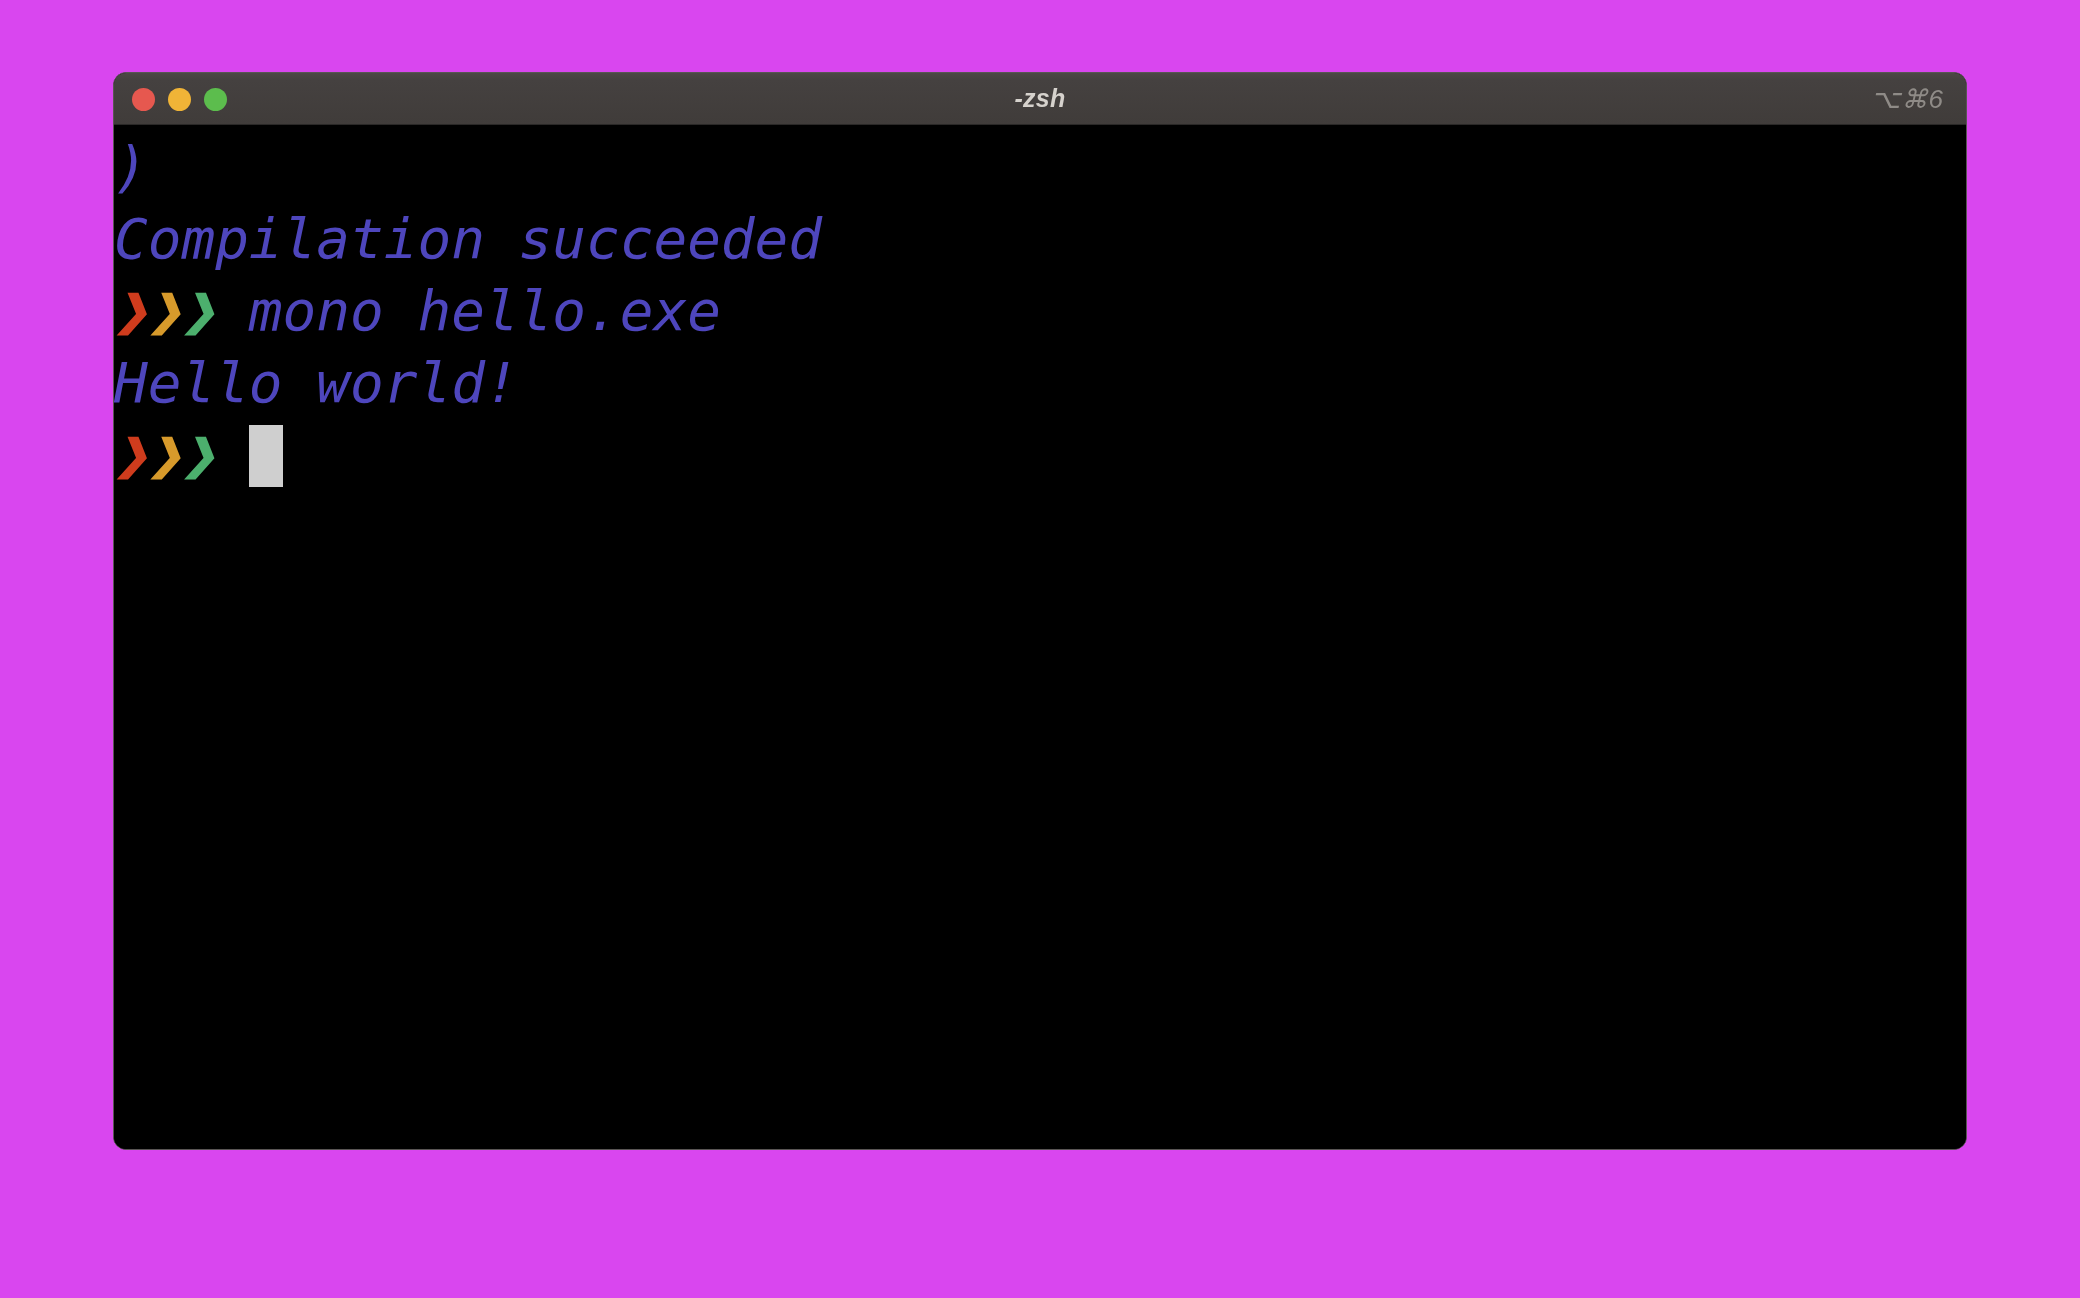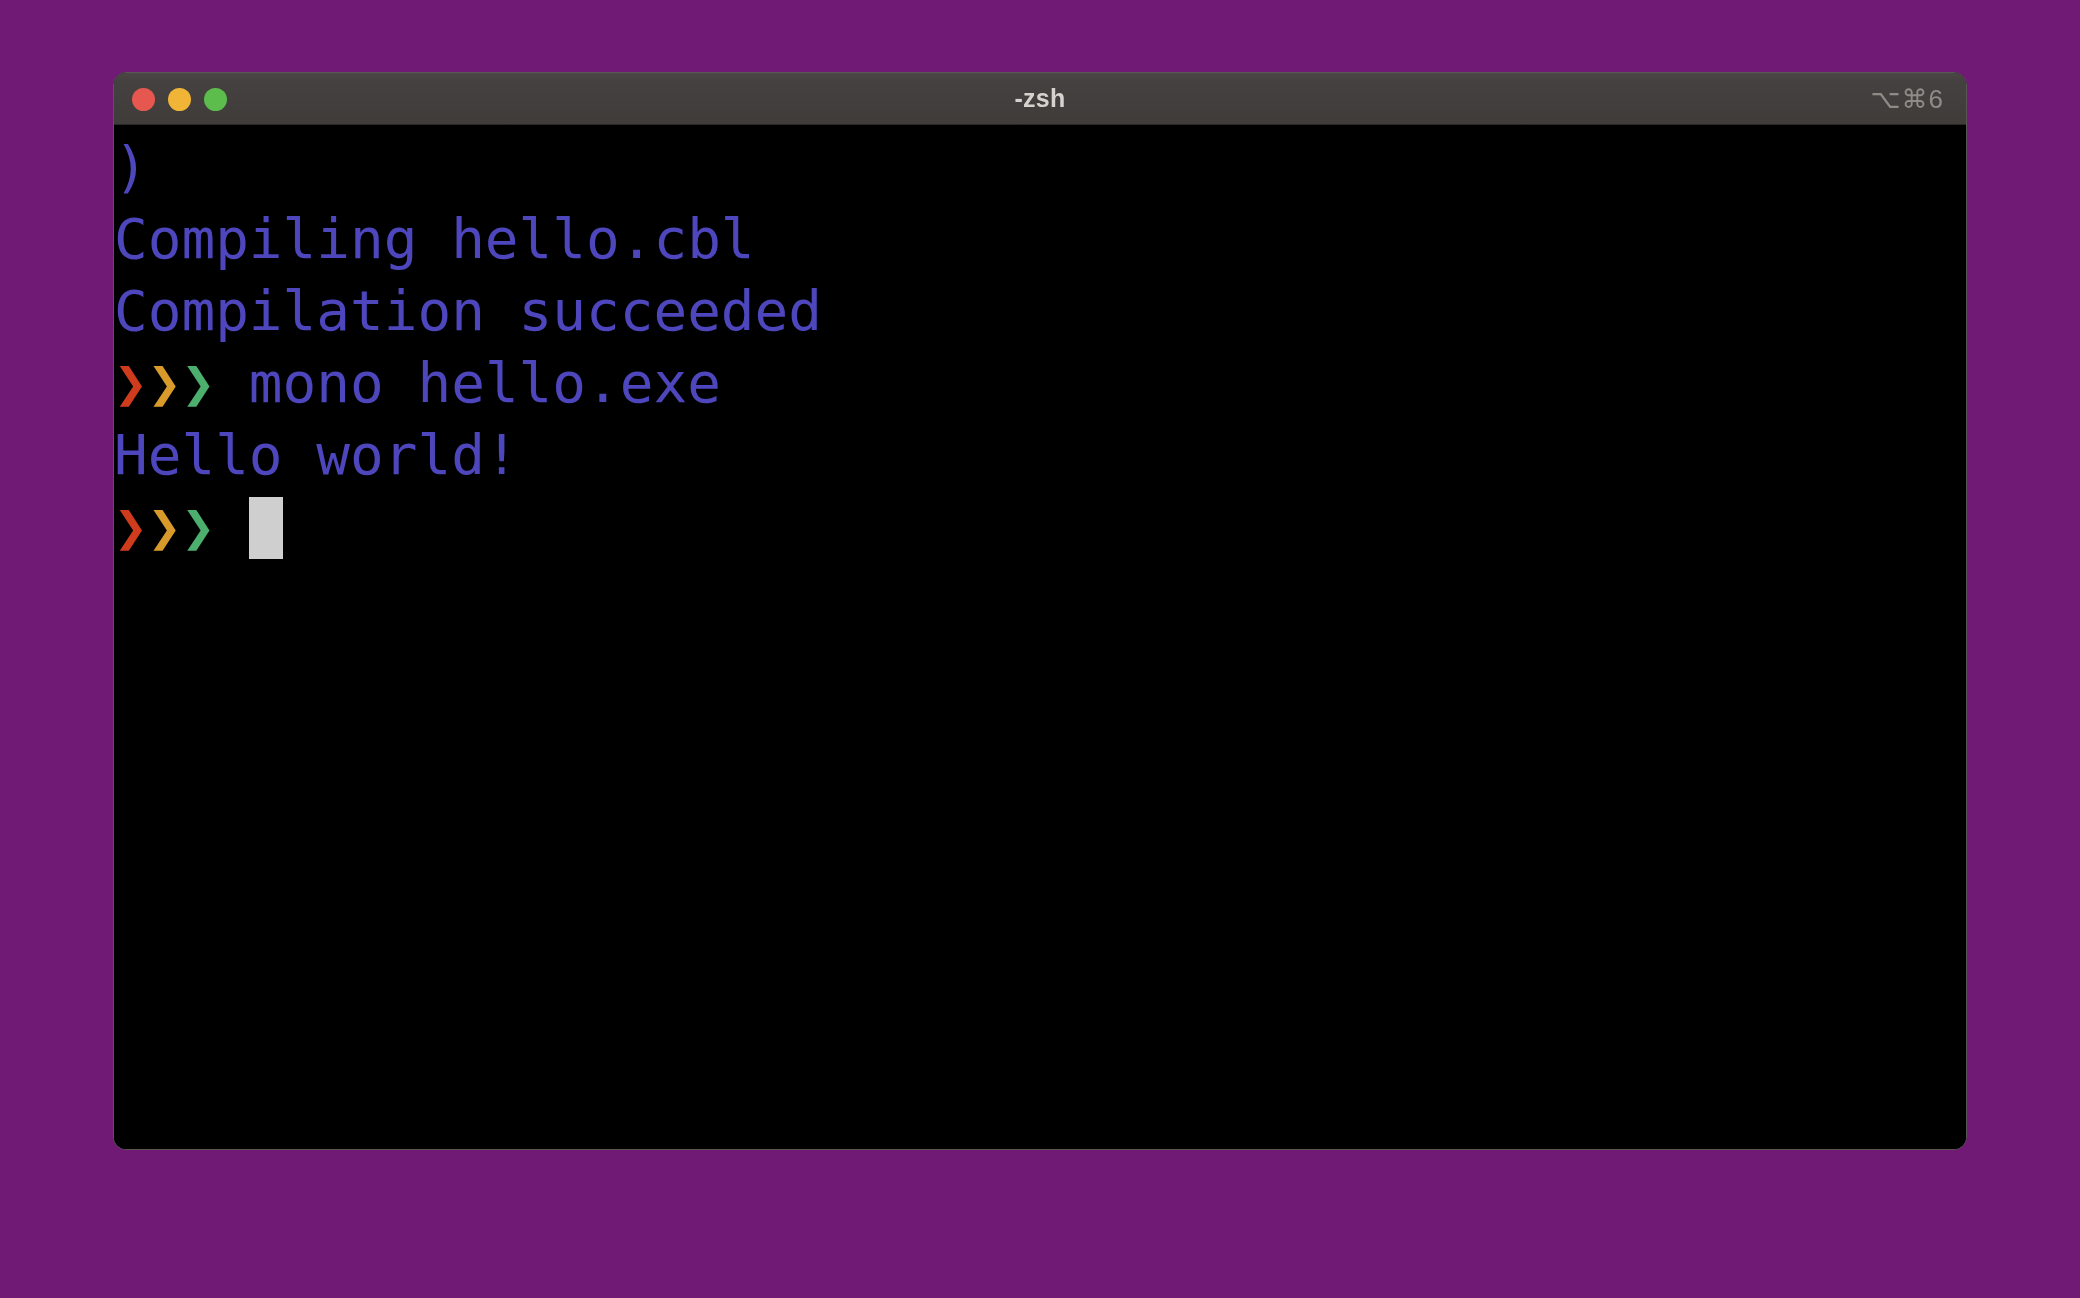--- a/index.html
+++ b/index.html
@@ -11,21 +11,22 @@
     overflow: hidden;
   }
   body {
     font-family: "DejaVu Sans Mono", monospace;
   }
 
   .desktop {
     position: relative;
     width: 2080px;
     height: 1298px;
-    background: #701a75;
+    background: #d946ef;
+    font-style: italic;
   }
 
   
   .terminal-window {
     position: absolute;
     left: 113px;
     top: 72px;
     width: 1854px;
     height: 1078px;
     border-radius: 13px;
@@ -151,21 +152,20 @@
       <div class="titlebar-shortcut">⌥⌘6</div>
     </div>
 
     <div class="terminal-body">
 
 
 
 
       <div class="term-line"><span class="out-text">)</span></div>
 
-      <div class="term-line"><span class="out-text">Compiling hello.cbl</span></div>
 
       <div class="term-line"><span class="out-text">Compilation succeeded</span></div>
 
       <div class="term-line"><span class="prompt-chev"><span class="chev-1">❯</span><span class="chev-2">❯</span><span class="chev-3">❯</span></span><span class="cmd-text"> mono hello.exe</span></div>
 
       <div class="term-line"><span class="out-text">Hello world!</span></div>
 
       <div class="term-line"><span class="prompt-chev"><span class="chev-1">❯</span><span class="chev-2">❯</span><span class="chev-3">❯</span></span><span class="cmd-text"> </span><span class="cursor-block"></span></div>
 
     </div>

